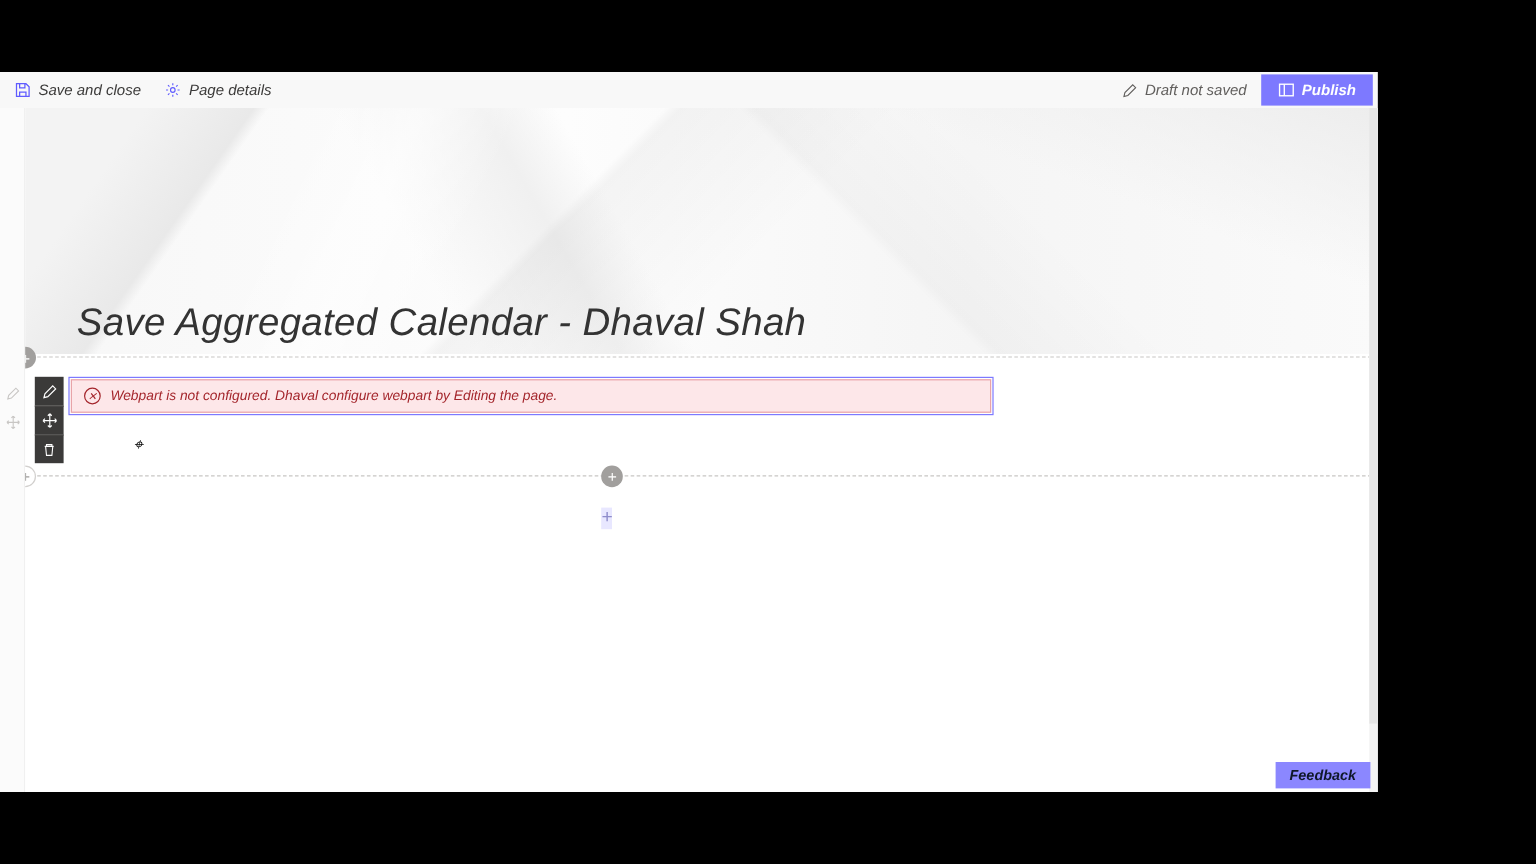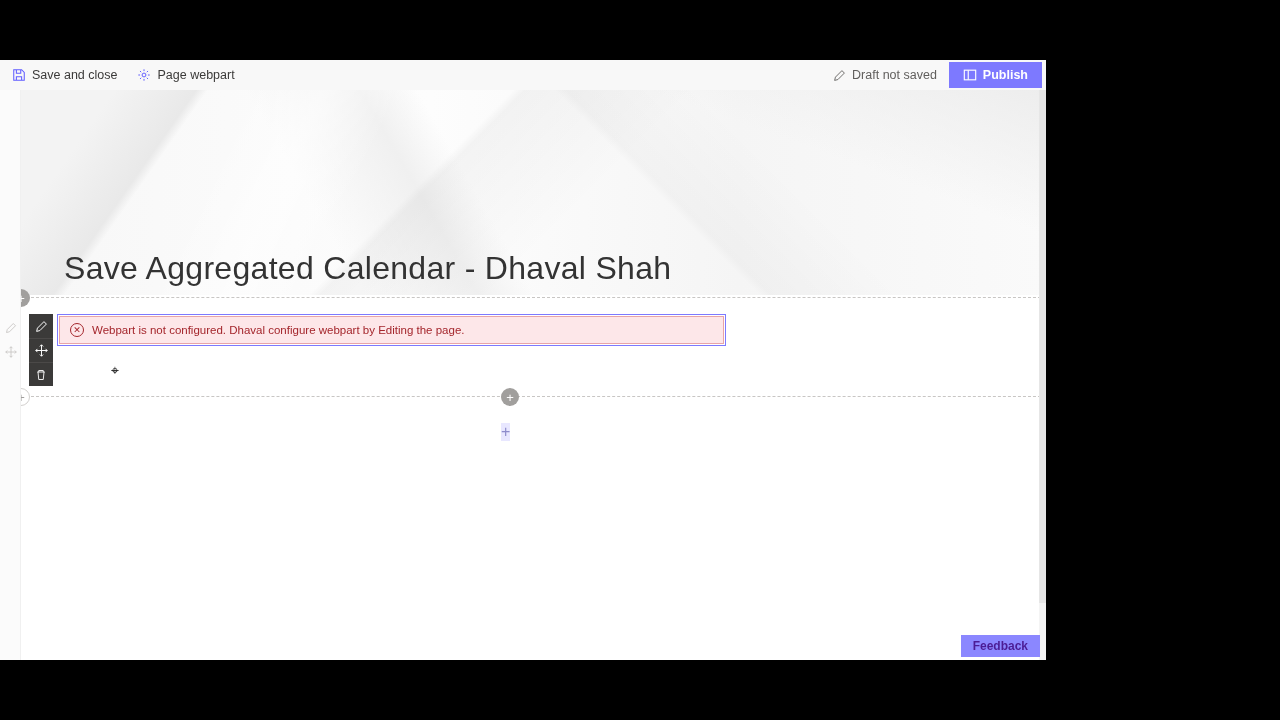--- a/index.html
+++ b/index.html
@@ -10,21 +10,21 @@
     --bg:#ffffff;
     --bar-bg:#f8f8f8;
     --err-bg:#fde7e9;
     --err-border:#e8a4a8;
     --err-text:#a4262c;
     --letterbox:#000000;
   }
   *{box-sizing:border-box;}
   html,body{margin:0;padding:0;height:100%;font-family:"Segoe UI",SegoeUI,Arial,sans-serif;}
   body{background:var(--letterbox);position:relative;width:1280px;height:720px;overflow:hidden;}
-  .viewport{position:absolute;top:60px;left:0;width:1046px;height:600px;background:var(--bar-bg);}
+  .viewport{position:absolute;top:60px;left:0;width:1148px;height:600px;background:var(--bar-bg);font-style:italic;}
 
   
   .cmdbar{height:30px;display:flex;align-items:center;justify-content:space-between;padding:0 4px 0 4px;background:var(--bar-bg);font-size:12.5px;color:var(--muted);}
   .cmd-left,.cmd-right{display:flex;align-items:center;gap:4px;}
   .cmd-item{display:flex;align-items:center;gap:6px;padding:4px 8px;cursor:pointer;color:#3b3a39;}
   .cmd-item .ic{width:14px;height:14px;display:flex;align-items:center;justify-content:center;color:var(--accent);}
   .status-txt{padding:0 8px;display:flex;align-items:center;gap:6px;color:#605e5c;}
   .publish-btn{background:var(--accent2);color:#fff;display:flex;align-items:flex-end;gap:6px;padding:6px 14px;cursor:pointer;font-weight:600;font-size:12.5px;}
   .publish-btn .ic{color:#fff;}
 
@@ -69,21 +69,21 @@
   .err-bar{background:var(--err-bg);border:1px solid var(--err-border);color:var(--err-text);font-size:11.5px;display:flex;align-items:center;gap:8px;padding:6px 10px;}
   .err-bar .eic{width:14px;height:14px;border:1px solid var(--err-text);border-radius:50%;display:flex;align-items:center;justify-content:center;font-size:9px;line-height:1;}
 
   .lower-block{margin:0 320px 0 38px;height:36px;border:1px solid transparent;}
 
   
   .mid{position:relative;height:0;}
   .mid .bubble{position:absolute;top:-10px;left:488px;}
 
   
-  .feedback{position:absolute;right:6px;bottom:3px;background:#8b87ff;color:#4c1d95;font-size:12px;font-weight:600;padding:4px 12px;cursor:pointer;}
+  .feedback{position:absolute;right:6px;bottom:3px;background:#8b87ff;color:#0f172a;font-size:12px;font-weight:600;padding:4px 12px;cursor:pointer;}
 
   
   .scroll{position:absolute;right:0;top:30px;bottom:0;width:7px;background:#f4f4f4;}
   .scroll .thumb{width:100%;height:90%;background:#e6e6e6;}
 
   
   .cursor{position:absolute;font-size:14px;color:#000;pointer-events:none;}
 
   svg{display:block;}
 </style>
@@ -102,21 +102,21 @@
         </span>
         <span>Save and close</span>
       </div>
       <div class="cmd-item">
         <span class="ic">
           <svg width="14" height="14" viewBox="0 0 16 16">
               <circle cx="8" cy="8" r="2.2" fill="none" stroke="currentColor" stroke-width="1.1"></circle>
               <path fill="none" stroke="currentColor" stroke-width="1.1" d="M8 1.5v2M8 12.5v2M1.5 8h2M12.5 8h2M3.4 3.4l1.4 1.4M11.2 11.2l1.4 1.4M12.6 3.4l-1.4 1.4M4.8 11.2l-1.4 1.4"></path>
             </svg>
         </span>
-        <span>Page webpart</span>
+        <span>Page details</span>
       </div>
     </div>
     <div class="cmd-right">
       <div class="status-txt">
         <span class="ic" style="color:#605e5c">
           <svg width="13" height="13" viewBox="0 0 16 16">
               <path fill="none" stroke="currentColor" stroke-width="1.1" d="M2 14l1-4 8-8 3 3-8 8-4 1z"></path>
             </svg>
         </span>
         <span>Draft not saved</span>

